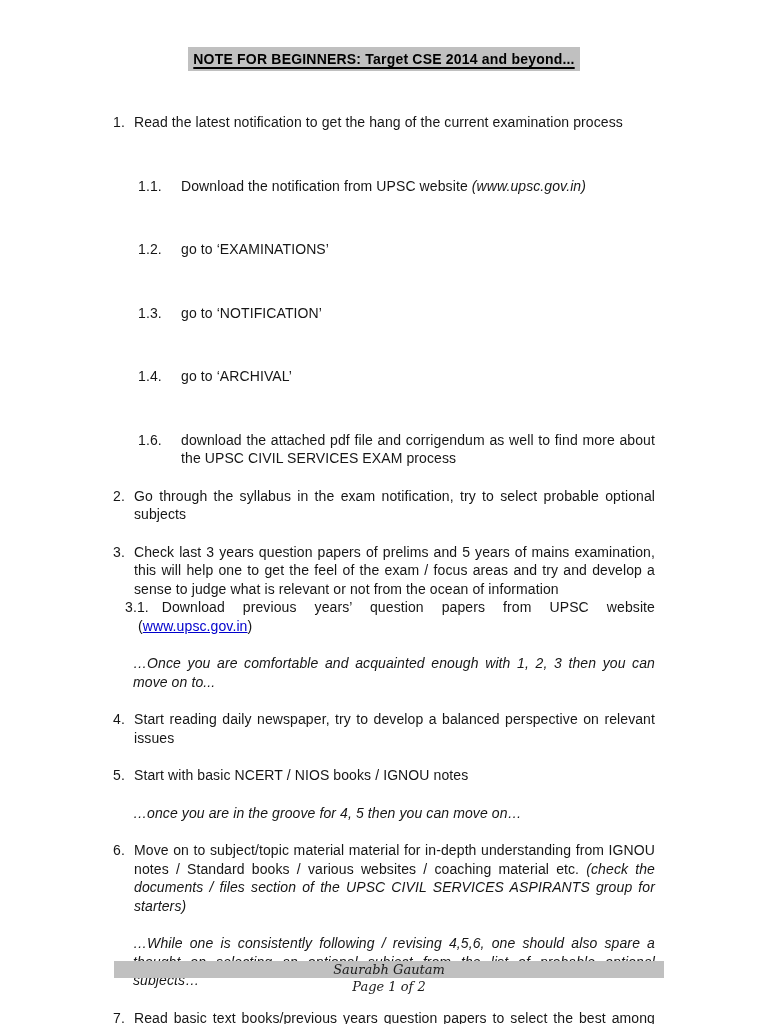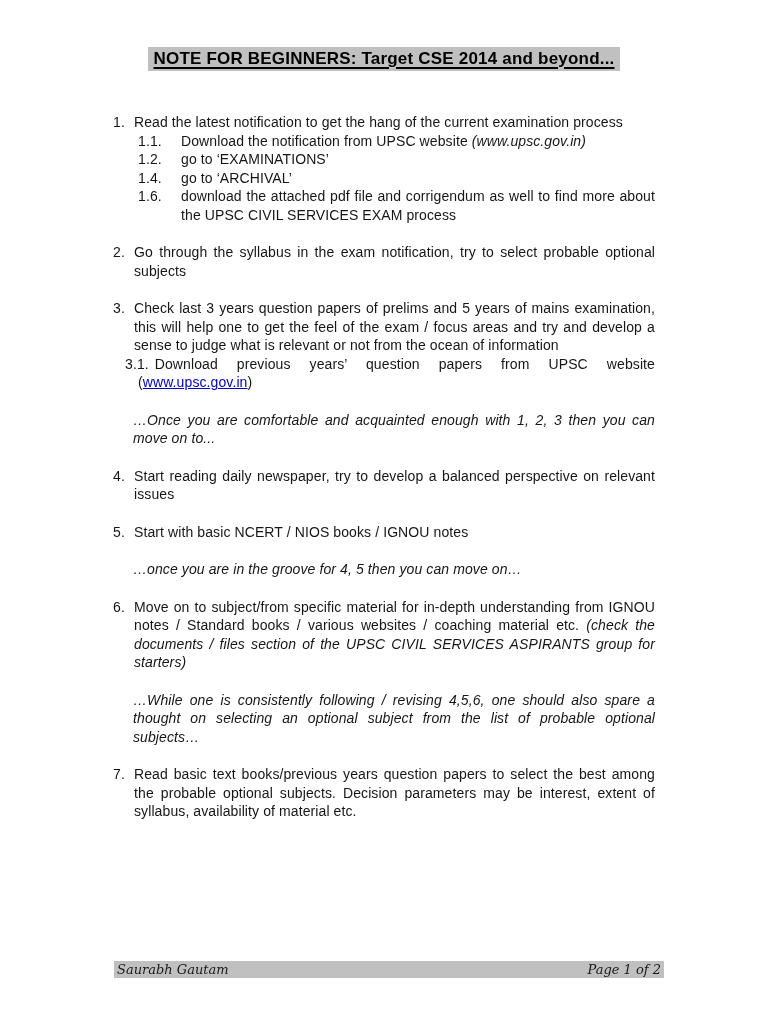--- a/index.html
+++ b/index.html
@@ -9,51 +9,51 @@
     font-family: "Liberation Sans", "DejaVu Sans", sans-serif;
     font-size: 14px; line-height: 18.5px; color: #161616;
     letter-spacing: 0.1px;
   }
   .page { position: absolute; inset: 0; padding: 47px 113px 0 113px; background: #fff; }
 
   .title-row { text-align: center; margin-bottom: 42px; }
   .title {
     display: inline-block;
     background: var(--highlight, #c0c0c0);
-    color: #000; font-weight: bold; font-size: 17px; line-height: 24px;
+    color: #000; font-weight: bold; font-size: 14px; line-height: 24px;
     padding: 0 5px;
     text-decoration: underline;
     text-decoration-thickness: 2px;
     text-underline-offset: 3px;
     letter-spacing: 0.2px;
   }
 
   .row { display: flex; }
   .row .num { flex: 0 0 21px; }
-  .row.sub { margin-left: 25px; }
+  .row.sub { margin-left: 25px; margin-top: 45px; }
   .row.sub .num { flex: 0 0 43px; }
   .txt { flex: 1; text-align: justify; }
 
   .gap { margin-top: 19px; }
 
   .hang { margin-left: 25px; text-indent: -13px; text-align: justify; }
-  .hang .num2 { margin-right: 6px; }
+  .hang .num2 { margin-right: 13px; }
 
   .note { margin-left: 20px; font-style: italic; text-align: justify; }
   .it { font-style: italic; }
 
   a.link { color: var(--link, #0000cc); text-decoration: underline; cursor: pointer; }
 
   .footer {
     position: absolute; left: 114px; top: 961px; width: 550px; height: 17px;
     background: var(--highlight, #c0c0c0);
     display: flex; justify-content: space-between; align-items: center;
     font-family: "DejaVu Serif", "Liberation Serif", serif;
     font-style: italic; font-size: 13px; line-height: 17px; color: #1a1a1a;
-    padding: 0 3px; letter-spacing: 0;
+    padding: 0 3px; letter-spacing: 0; flex-direction: column;
   }
 </style>
 </head>
 <body>
 
 <div class="page">
 
   <div class="title-row">
     <span class="title">NOTE FOR BEGINNERS: Target CSE 2014 and beyond...</span>
   </div>
@@ -62,20 +62,24 @@
     <span class="num">1.</span>
     <div class="txt">Read the latest notification to get the hang of the current examination process</div>
   </div>
   <div class="row sub">
     <span class="num">1.1.</span>
     <div class="txt"><span>Download the notification from UPSC website </span><span class="it">(www.upsc.gov.in)</span></div>
   </div>
   <div class="row sub">
     <span class="num">1.2.</span>
     <div class="txt">go to ‘EXAMINATIONS’</div>
+  </div>
+  <div class="row sub">
+    <span class="num">1.3.</span>
+    <div class="txt">go to ‘NOTIFICATION’</div>
   </div>
   <div class="row sub">
     <span class="num">1.4.</span>
     <div class="txt">go to ‘ARCHIVAL’</div>
   </div>
   <div class="row sub">
     <span class="num">1.6.</span>
     <div class="txt">download the attached pdf file and corrigendum as well to find more about the UPSC CIVIL SERVICES EXAM process</div>
   </div>
 
@@ -99,21 +103,21 @@
 
   <div class="row gap">
     <span class="num">5.</span>
     <div class="txt">Start with basic NCERT / NIOS books / IGNOU notes</div>
   </div>
 
   <p class="note gap">…once you are in the groove for 4, 5 then you can move on…</p>
 
   <div class="row gap">
     <span class="num">6.</span>
-    <div class="txt"><span>Move on to subject/from specific material for in-depth understanding from IGNOU notes / Standard books / various websites / coaching material etc. </span><span class="it">(check the documents / files section of the UPSC CIVIL SERVICES ASPIRANTS group for starters)</span></div>
+    <div class="txt"><span>Move on to subject/topic material material for in-depth understanding from IGNOU notes / Standard books / various websites / coaching material etc. </span><span class="it">(check the documents / files section of the UPSC CIVIL SERVICES ASPIRANTS group for starters)</span></div>
   </div>
 
   <p class="note gap">…While one is consistently following / revising 4,5,6, one should also spare a thought on selecting an optional subject from the list of probable optional subjects…</p>
 
   <div class="row gap">
     <span class="num">7.</span>
     <div class="txt">Read basic text books/previous years question papers to select the best among the probable optional subjects. Decision parameters may be interest, extent of syllabus, availability of material etc.</div>
   </div>
 
 </div>

